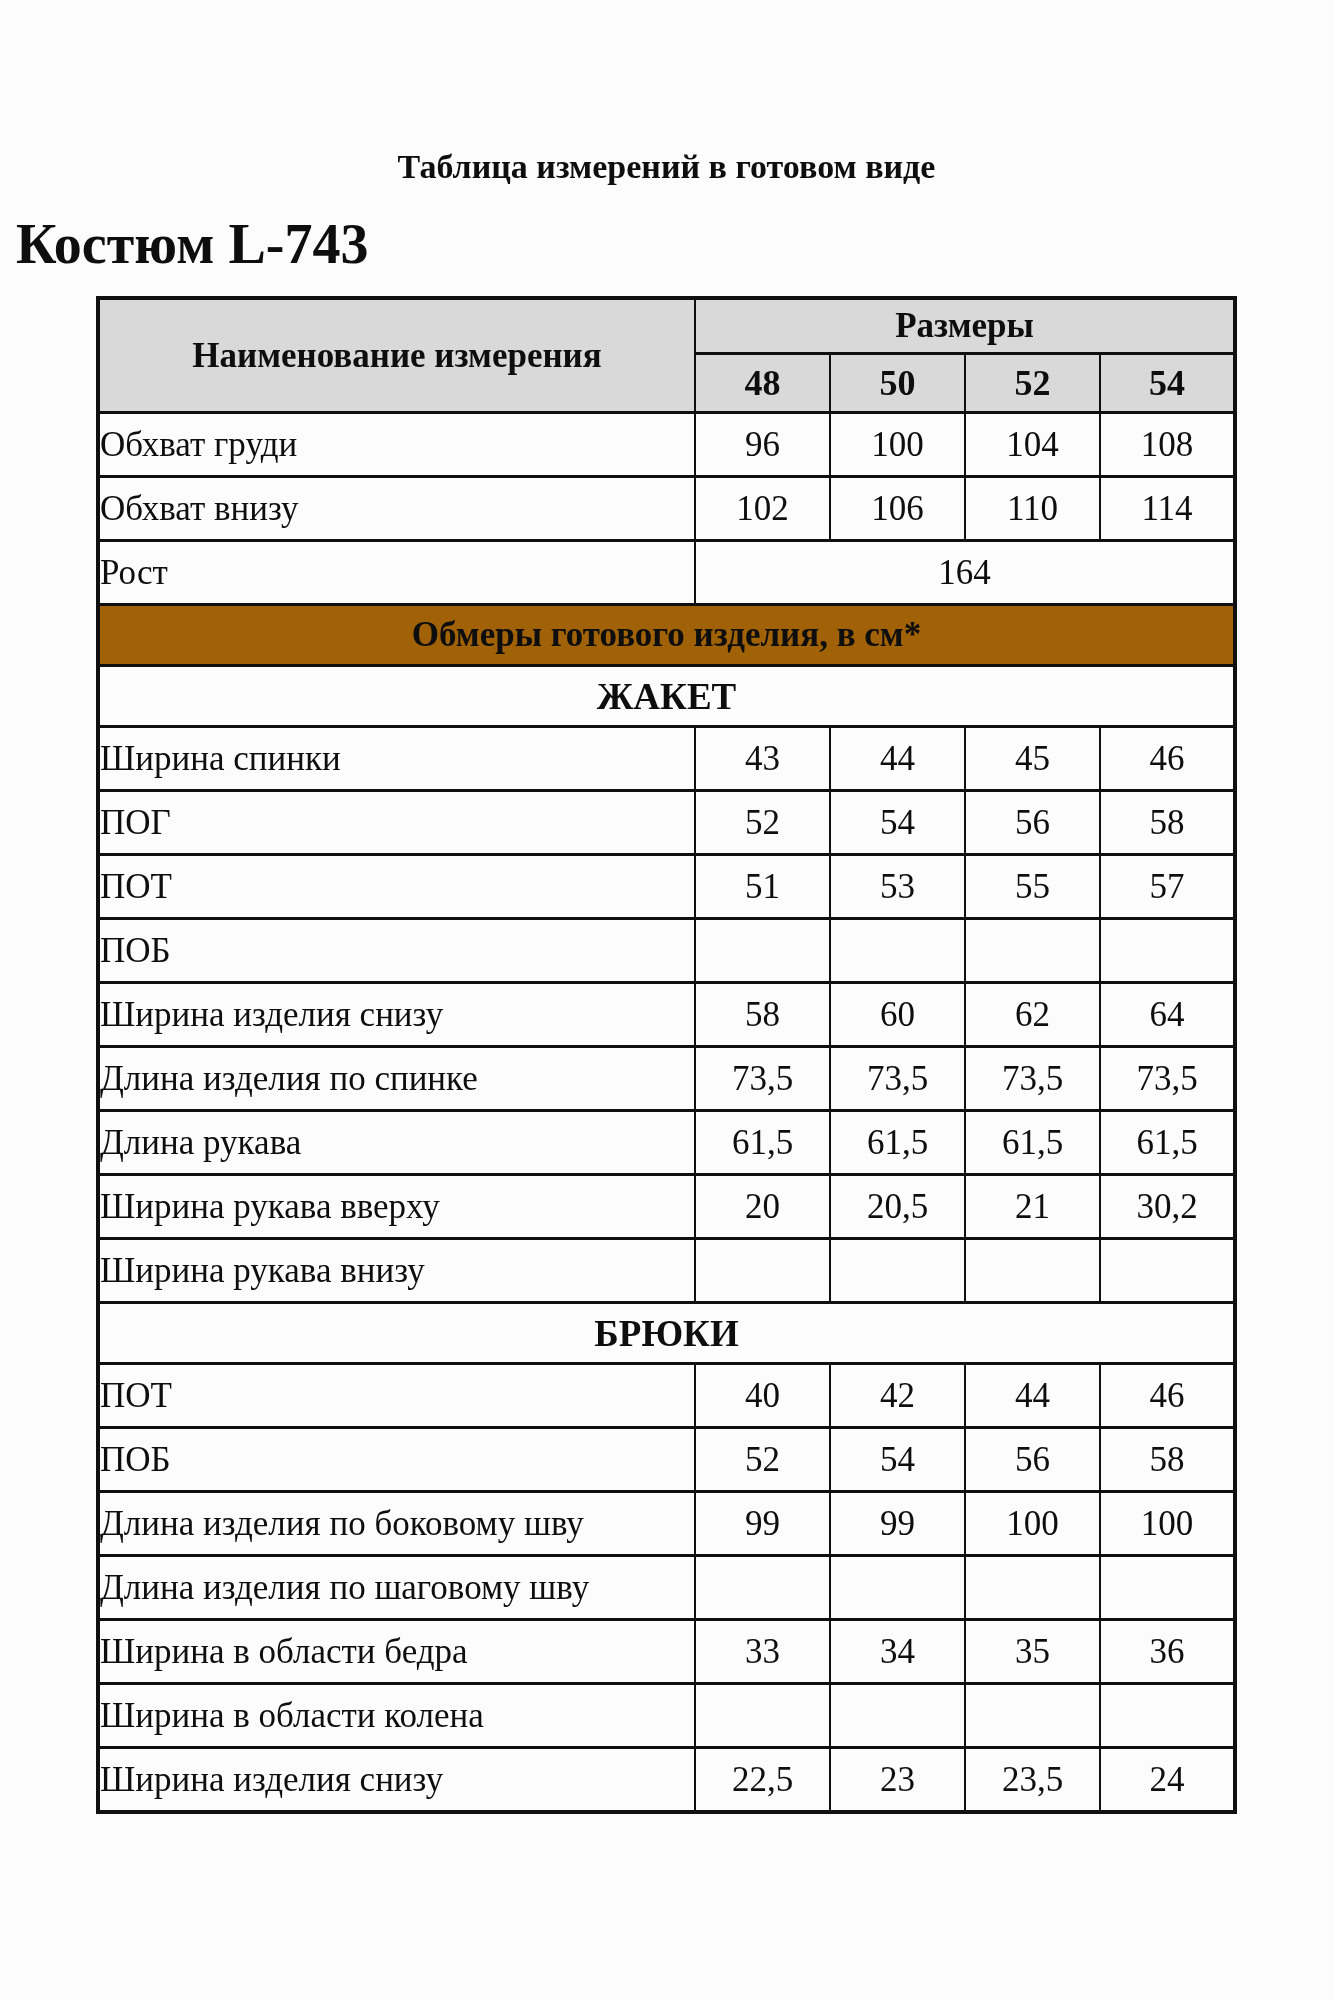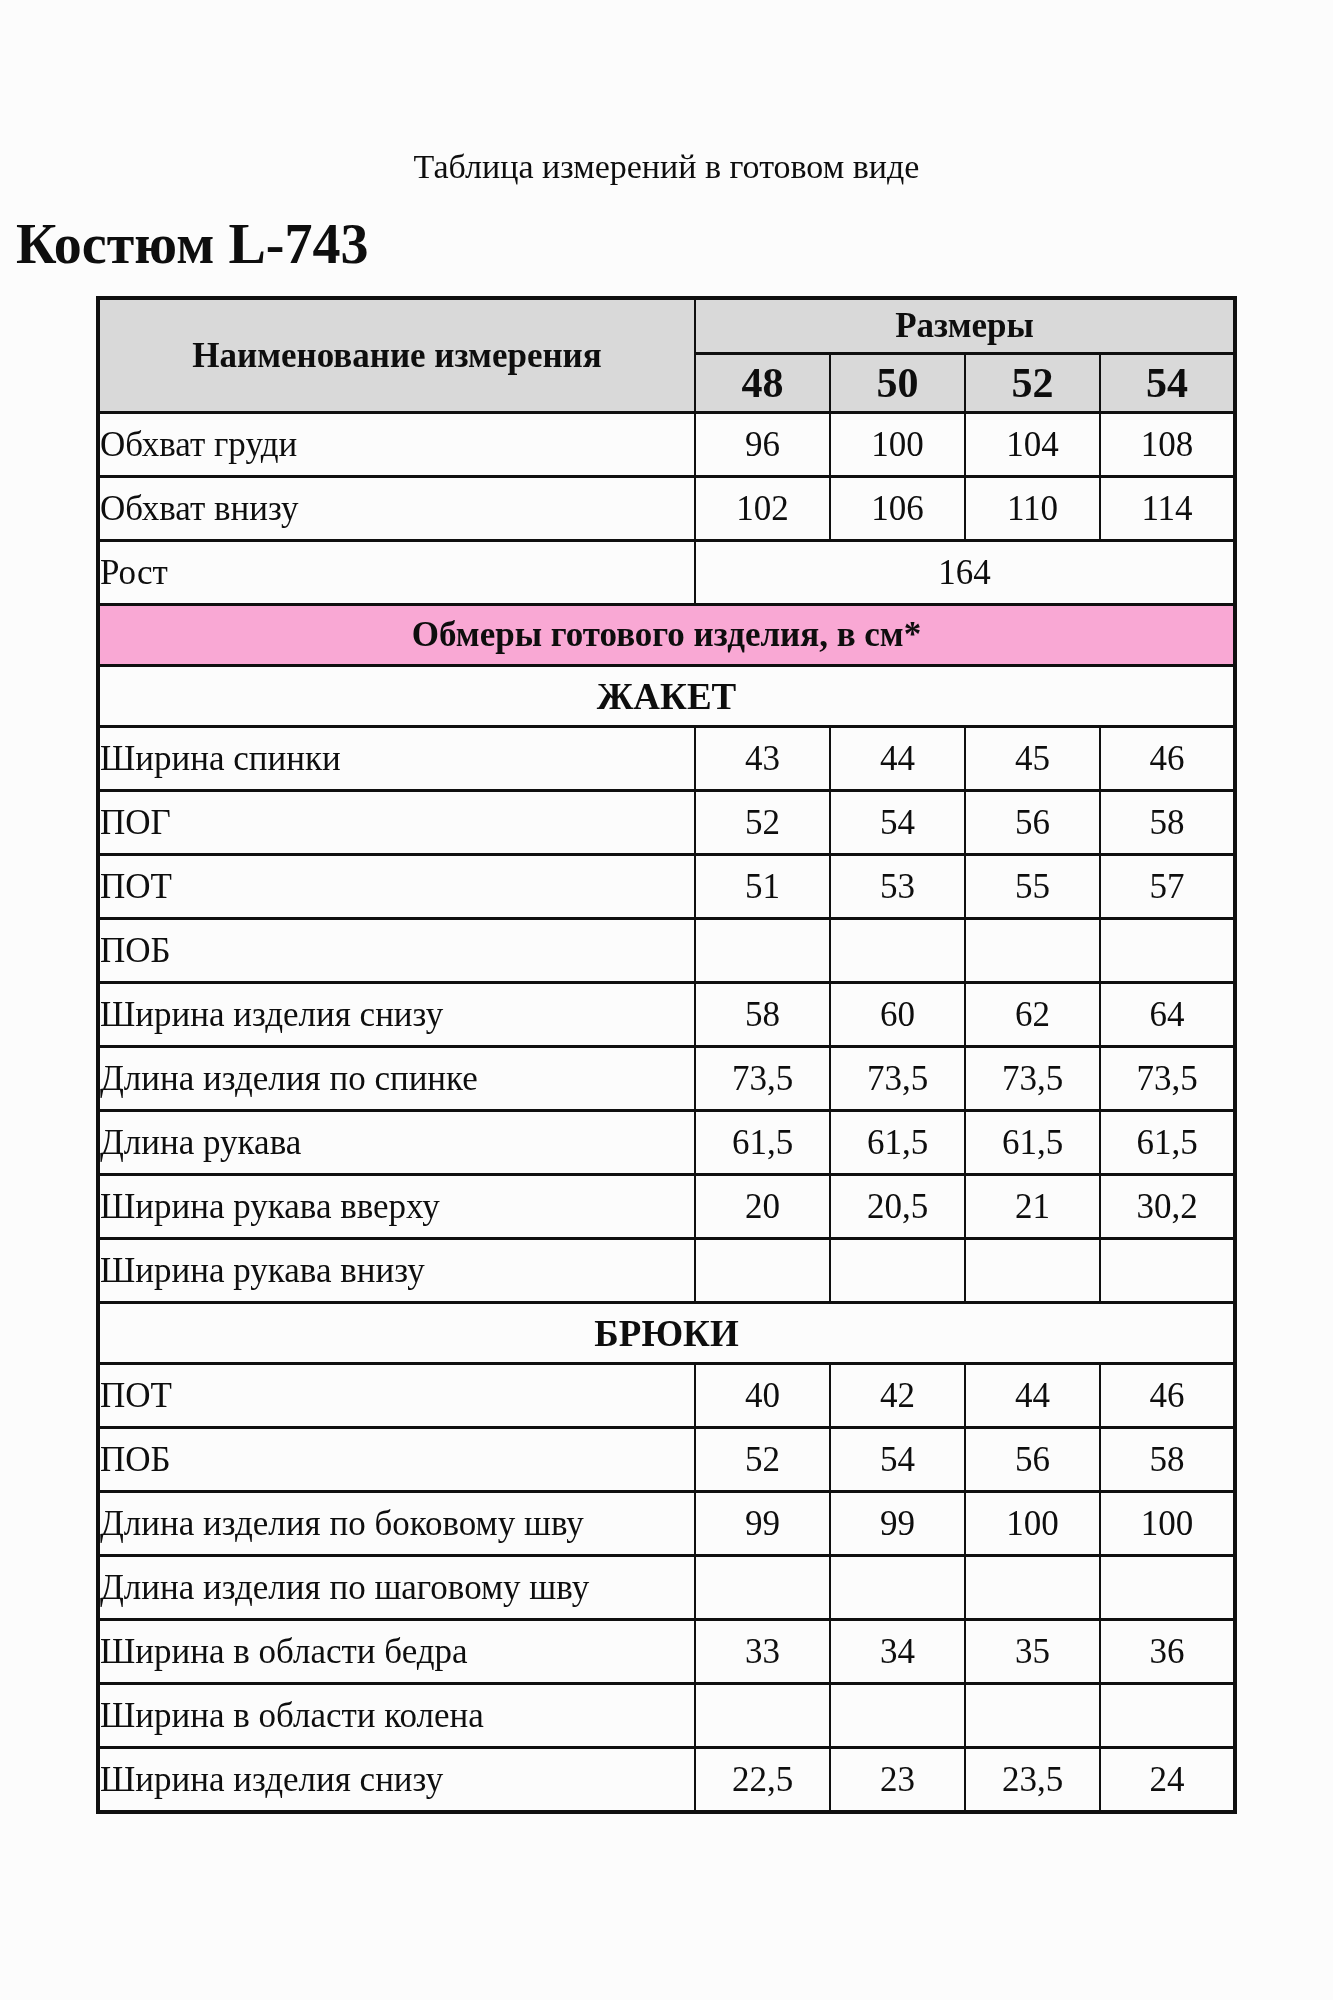--- a/index.html
+++ b/index.html
@@ -16,21 +16,21 @@
   }
   .brand {
     position: absolute; top: 46px; left: 0; width: 100%;
     text-align: center;
     font-size: 48px; font-weight: 700; letter-spacing: 1px;
     line-height: 1.0;
   }
   .subtitle {
     position: absolute; top: 150px; left: 0; width: 100%;
     text-align: center;
-    font-size: 34px; font-weight: 400;
+    font-size: 34px; font-weight: 700;
     line-height: 1.0;
   }
   .product {
     position: absolute; top: 216px; left: 16px; width: 100%;
     text-align: left;
     font-size: 56px; font-weight: 700;
     line-height: 1.0;
   }
   table.meas {
     position: absolute; left: 96px; top: 296px;
@@ -52,34 +52,34 @@
   table.meas { border: 4px solid #101010; }
   thead th { background: #d9d9d9; font-weight: 700; }
   th.name-th {
     text-align: center;
     font-size: 35px;
     border-bottom-width: 5px;
   }
   th.sizes-th { height: 52px; font-size: 35px; }
   th.size-th {
     height: 56px;
-    font-size: 42px;
+    font-size: 36px;
     border-bottom-width: 5px;
   }
   tbody td { height: 61px; }
   td.label-cell { text-align: left; padding-left: 28px; }
   td.value-cell { text-align: center; }
   td.merged-value-cell { text-align: center; padding-left: 46px; }
   td.section-cell {
     text-align: center;
     font-weight: 700;
     font-size: 37px;
     height: 58px;
   }
-  td.section-cell.gray { background: #f9a8d4; font-size: 35px; }
+  td.section-cell.gray { background: #a16207; font-size: 35px; }
   .footnote {
     position: absolute; left: 104px; top: 1872px;
     font-size: 34px;
     line-height: 1.0;
   }
 </style>
 </head>
 <body>
 
 <div class="page">

